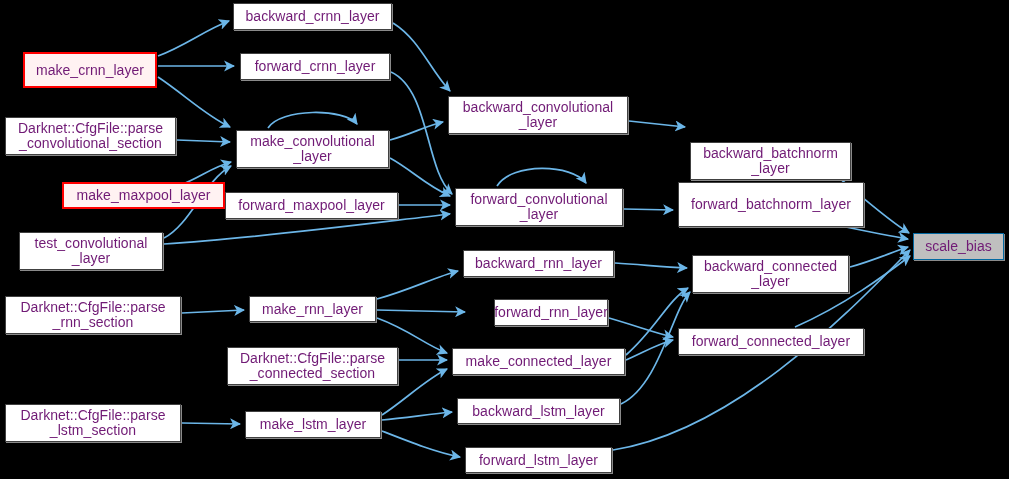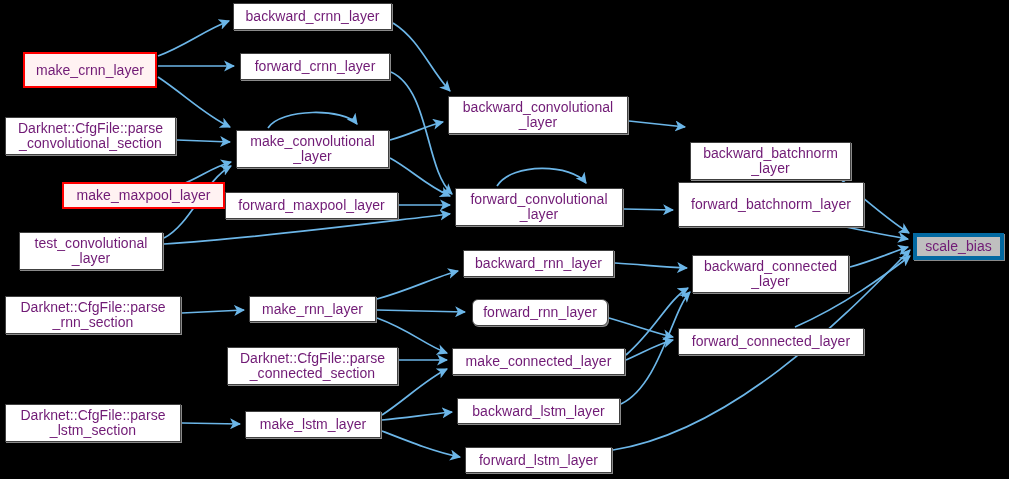--- a/index.html
+++ b/index.html
@@ -39,21 +39,21 @@
     box-shadow: 1px 1px 0 0 #8a8a8a;
     z-index: 2;
   }
   .node.red {
     border: 2px solid #ff0000;
     background: #fff2f2;
     box-shadow: none;
   }
   .node.gray {
     background: #bfbfbf;
-    border: 4px solid #0369a1;
+    border: 1px solid #0369a1;
   }
   .node .lbl { display: block; }
 </style>
 </head>
 <body>
 
 <div id="canvas">
 
   <svg id="edge-layer" viewBox="0 0 1009 479" xmlns="http://www.w3.org/2000/svg">
     <defs>
@@ -120,21 +120,21 @@
       <div class="node" style="left: 678px; top: 182px; width: 186px; height: 45px;"><span class="lbl">forward_batchnorm_layer</span></div>
       <div class="node" style="left: 19px; top: 232px; width: 144px; height: 38px;"><span class="lbl">test_convolutional
 _layer</span></div>
       <div class="node gray" style="left: 913px; top: 233px; width: 91px; height: 27px;"><span class="lbl">scale_bias</span></div>
       <div class="node" style="left: 463px; top: 250px; width: 151px; height: 27px;"><span class="lbl">backward_rnn_layer</span></div>
       <div class="node" style="left: 692px; top: 255px; width: 157px; height: 38px;"><span class="lbl">backward_connected
 _layer</span></div>
       <div class="node" style="left: 5px; top: 296px; width: 176px; height: 38px;"><span class="lbl">Darknet::CfgFile::parse
 _rnn_section</span></div>
       <div class="node" style="left: 249px; top: 296px; width: 127px; height: 26px;"><span class="lbl">make_rnn_layer</span></div>
-      <div class="node" style="left: 472px; top: 299px; width: 136px; height: 27px; border-radius: 6px;"><span class="lbl">forward_rnn_layer</span></div>
+      <div class="node" style="left: 494px; top: 299px; width: 114px; height: 27px;"><span class="lbl">forward_rnn_layer</span></div>
       <div class="node" style="left: 678px; top: 328px; width: 186px; height: 27px;"><span class="lbl">forward_connected_layer</span></div>
       <div class="node" style="left: 227px; top: 347px; width: 171px; height: 38px;"><span class="lbl">Darknet::CfgFile::parse
 _connected_section</span></div>
       <div class="node" style="left: 452px; top: 348px; width: 173px; height: 27px;"><span class="lbl">make_connected_layer</span></div>
       <div class="node" style="left: 457px; top: 398px; width: 163px; height: 26px;"><span class="lbl">backward_lstm_layer</span></div>
       <div class="node" style="left: 5px; top: 404px; width: 176px; height: 38px;"><span class="lbl">Darknet::CfgFile::parse
 _lstm_section</span></div>
       <div class="node" style="left: 245px; top: 411px; width: 136px; height: 27px;"><span class="lbl">make_lstm_layer</span></div>
       <div class="node" style="left: 465px; top: 447px; width: 147px; height: 26px;"><span class="lbl">forward_lstm_layer</span></div>
     </div>

